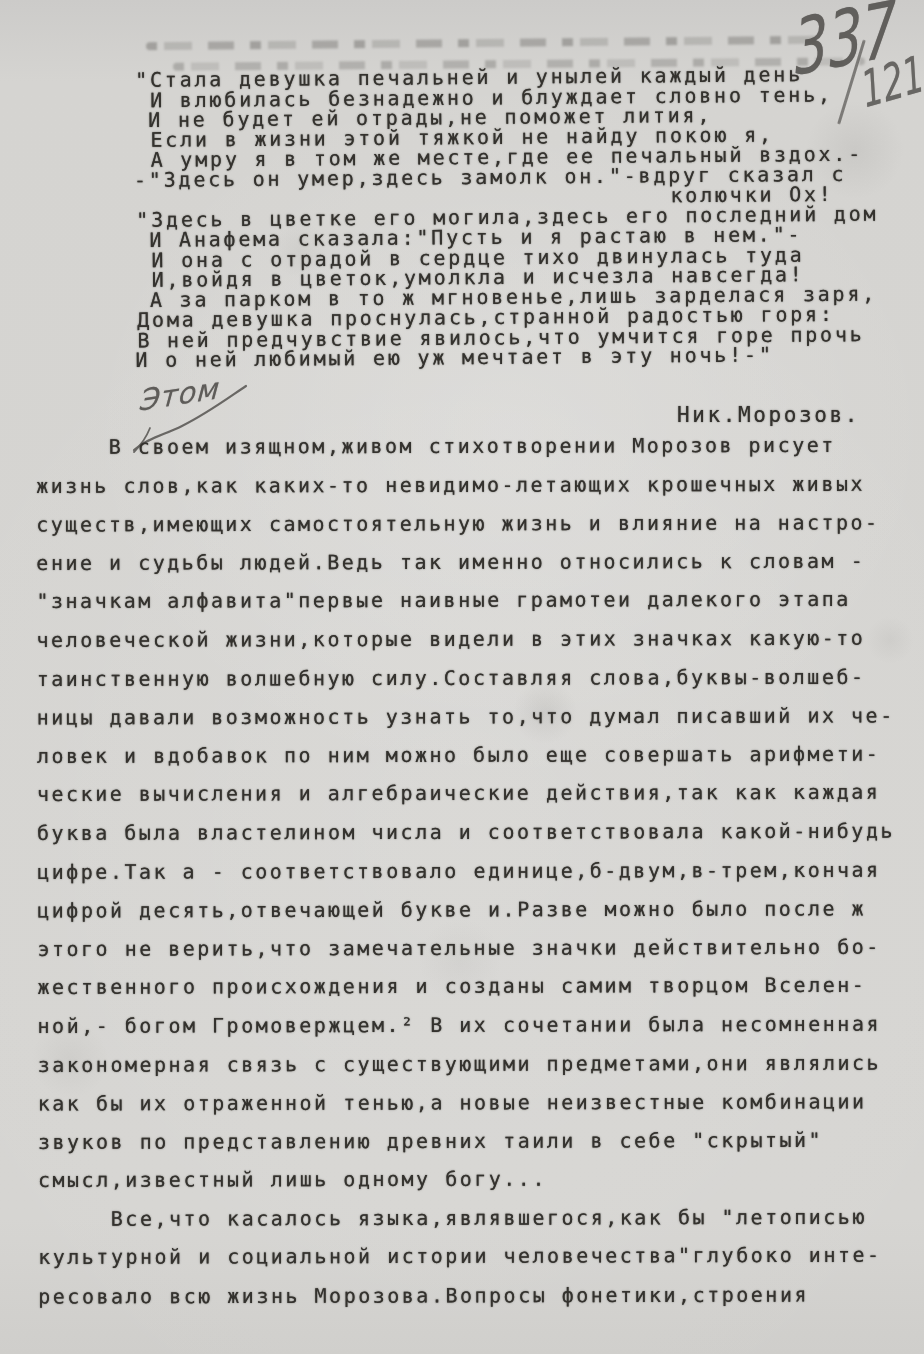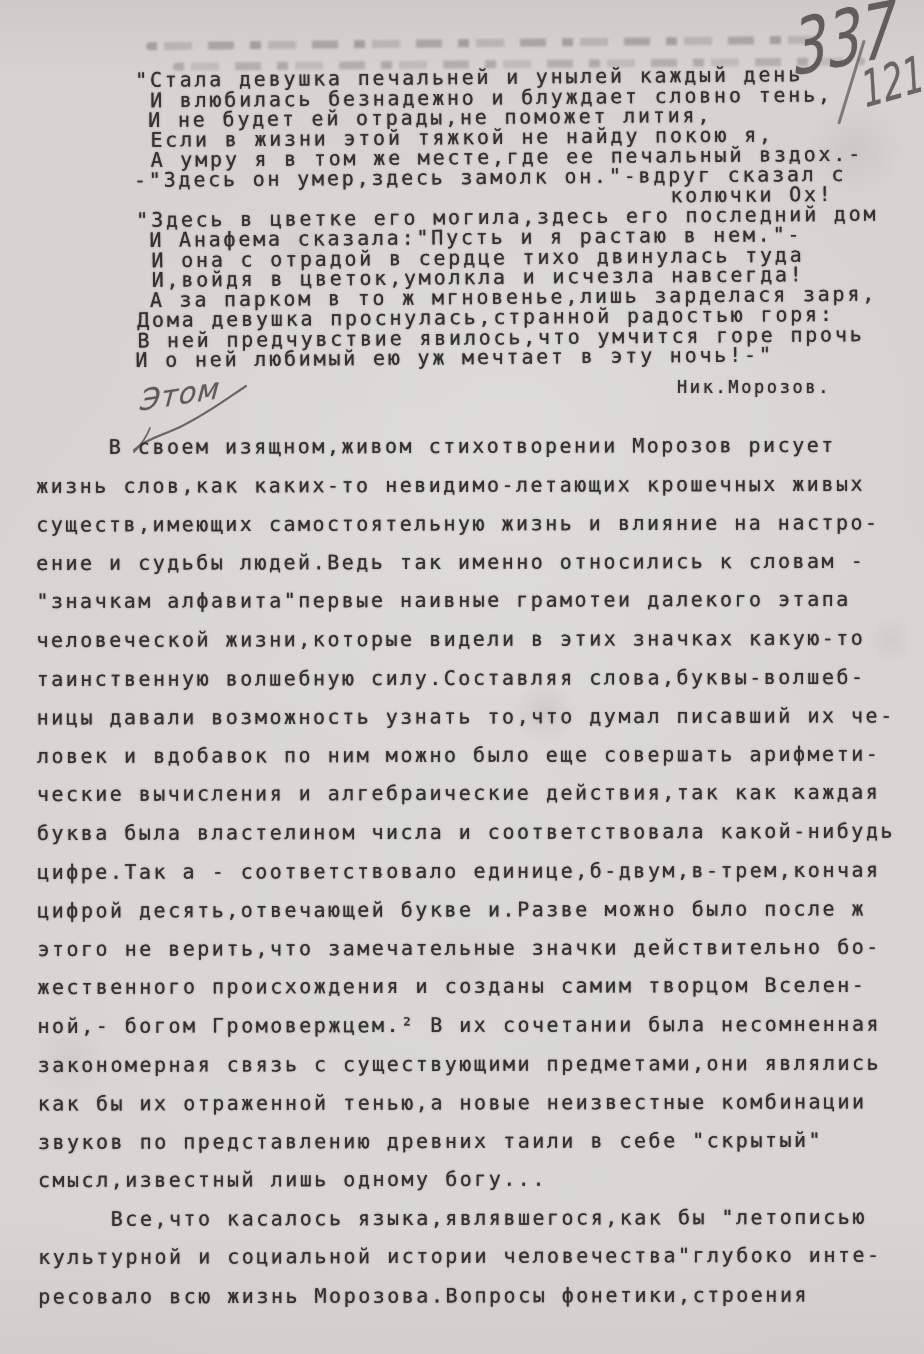--- a/index.html
+++ b/index.html
@@ -47,22 +47,22 @@
     text-shadow:0 0 1px rgba(52,50,46,.85), 0 0 2.5px rgba(52,50,46,.22);
   }
   .poem{
     position:absolute;left:135px;top:70px;
     font-size:20px;line-height:20px;letter-spacing:2.8px;
     transform:rotate(-.5deg);transform-origin:left top;
   }
   .poem .line:nth-child(4n+2){transform:translateY(.5px);}
   .poem .line:nth-child(3n){transform:translateX(-2px);}
   .attribution{
-    position:absolute;left:677px;top:377px;
-    font-size:17px;letter-spacing:2.6px;
+    position:absolute;left:677px;top:403px;
+    font-size:21px;letter-spacing:2.6px;
   }
   .prose{
     position:absolute;left:36px;top:428px;
     font-size:20px;line-height:38.6px;letter-spacing:2.5px;
     transform:rotate(-.15deg);transform-origin:left top;
   }
   .prose .line:nth-child(5n+3){transform:translateY(.6px);}
 
   .hw{
     font-family:"DejaVu Sans","Liberation Sans",sans-serif;

